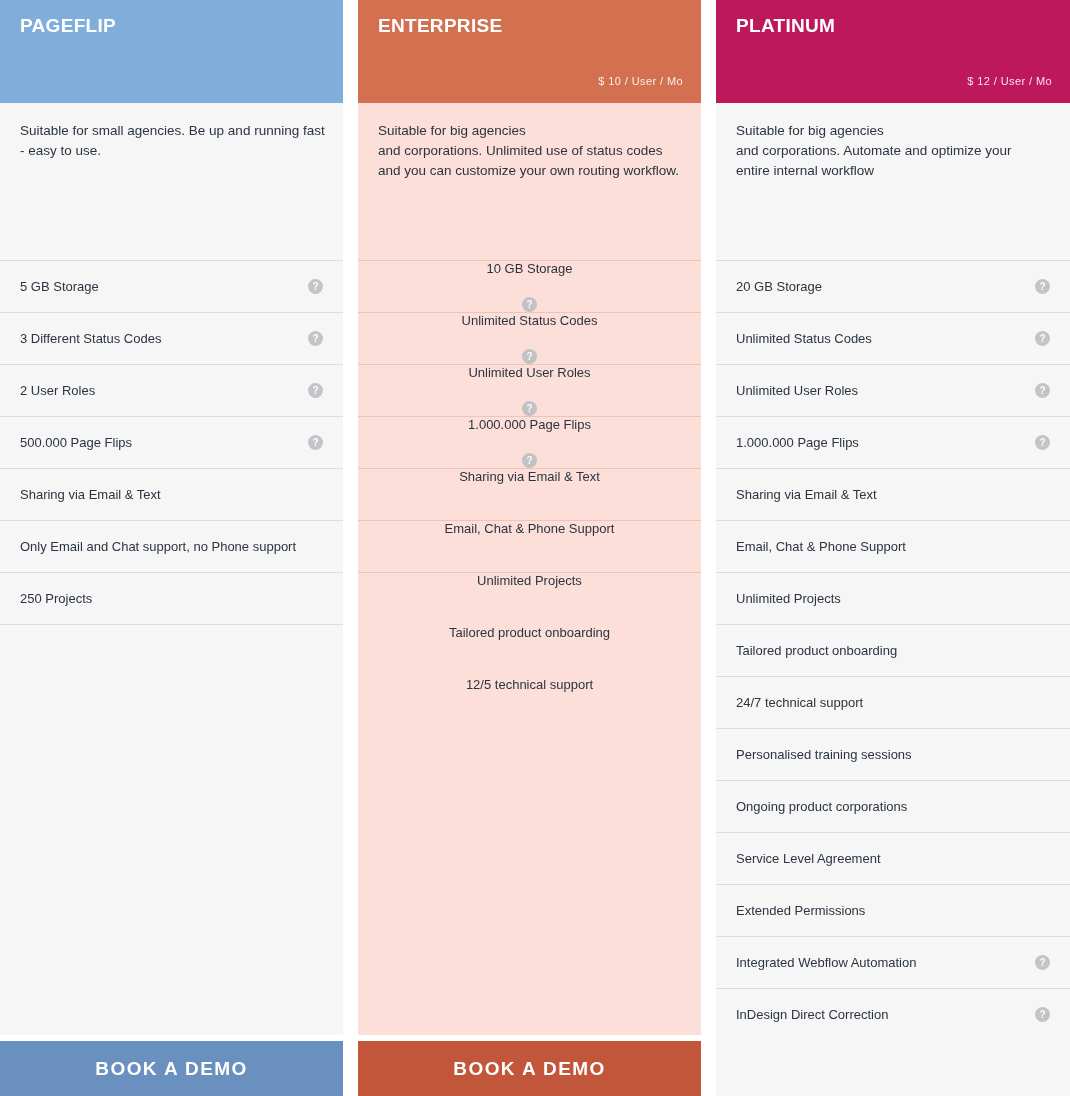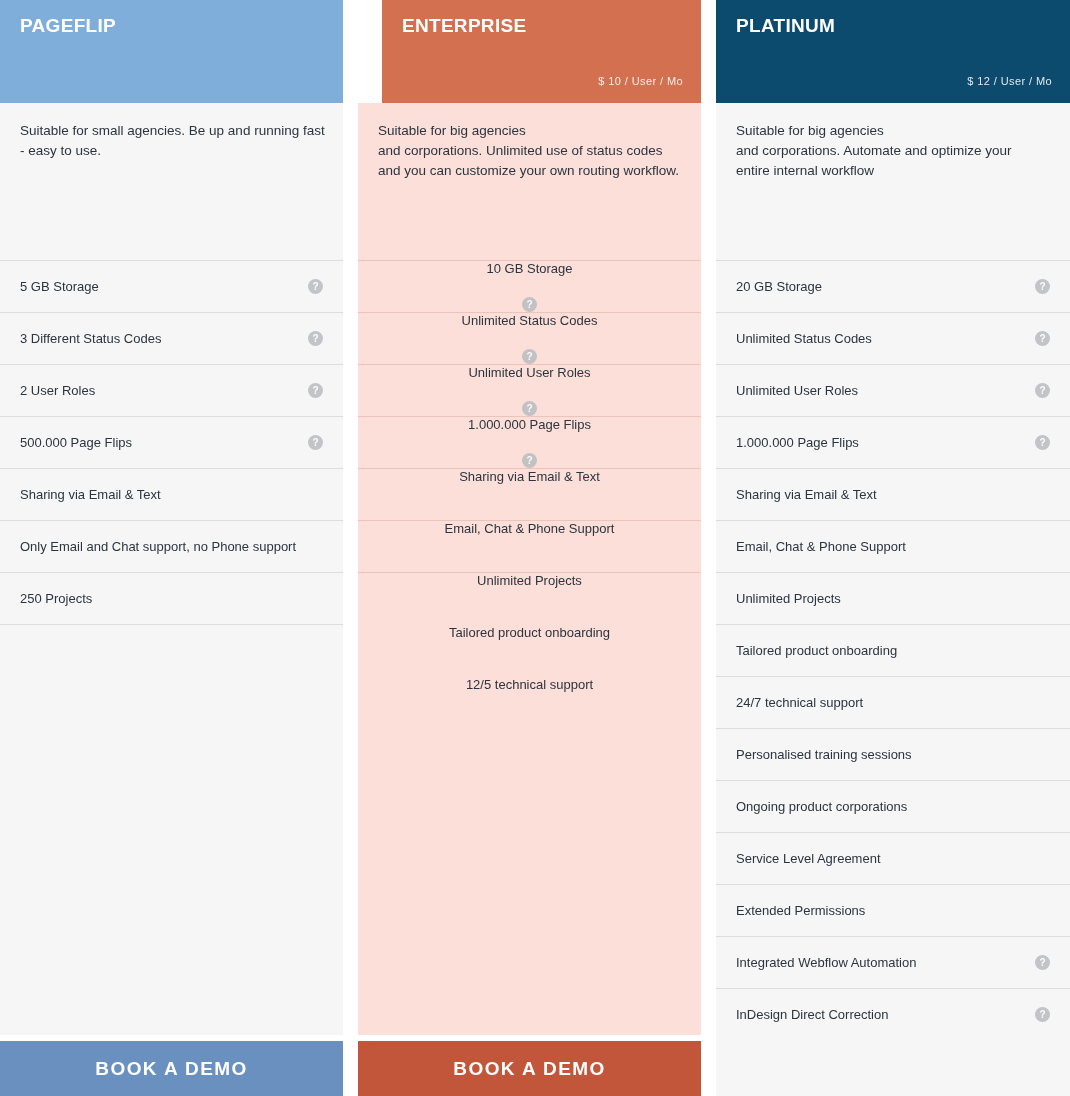--- a/index.html
+++ b/index.html
@@ -122,21 +122,21 @@
     cursor: pointer;
     margin-top: 6px;
   }
 
   
   .col-pageflip .plan-header { background: #7FAEDB; }
   .col-pageflip .plan-desc,
   .col-pageflip .feature-list { background: #f6f6f6; }
   .col-pageflip .plan-cta { background: #6A90BF; }
 
-  .col-enterprise .plan-header { background: #D2704F; margin-left: 24px; }
+  .col-enterprise .plan-header { background: #D2704F; }
   .col-enterprise .plan-desc,
   .col-enterprise .feature-list { background: #FCDFD8; }
   .col-enterprise .plan-cta { background: #C2563A; }
   .col-enterprise .feature-row { border-top-color: rgba(160,80,60,0.18); flex-direction: column; }
   .col-enterprise .feature-row.no-rule { border-top-color: transparent; }
   .col-enterprise .feature-filler { border-top-color: transparent; }
 
   .col-platinum .plan-header { background: #20303F; }
   .col-platinum .plan-desc,
   .col-platinum .feature-list { background: #f6f6f6; }
@@ -234,21 +234,21 @@
         </div>
         <div class="feature-row no-rule">
           <span class="feature-label">12/5 technical support</span>
           <span class="help-icon hidden">?</span>
         </div>
         <div class="feature-filler no-rule"></div>
       </div>
       <div class="plan-cta" style="background: rgb(194, 86, 58);">BOOK A DEMO</div>
     </div>
     <div class="plan-column col-platinum">
-      <div class="plan-header" style="background: #0c4a6e;">
+      <div class="plan-header" style="background: #be185d;">
         <div class="plan-name">PLATINUM</div>
         <div class="plan-price">$ 12 / User / Mo</div>
       </div>
       <div class="plan-desc" style="background: rgb(246, 246, 246);">
         <span class="desc-line">Suitable for big agencies</span>
         <span class="desc-line">and corporations. Automate and optimize your</span>
         <span class="desc-line">entire internal workflow</span>
       </div>
       <div class="feature-list" style="background: rgb(246, 246, 246);">
         <div class="feature-row">

